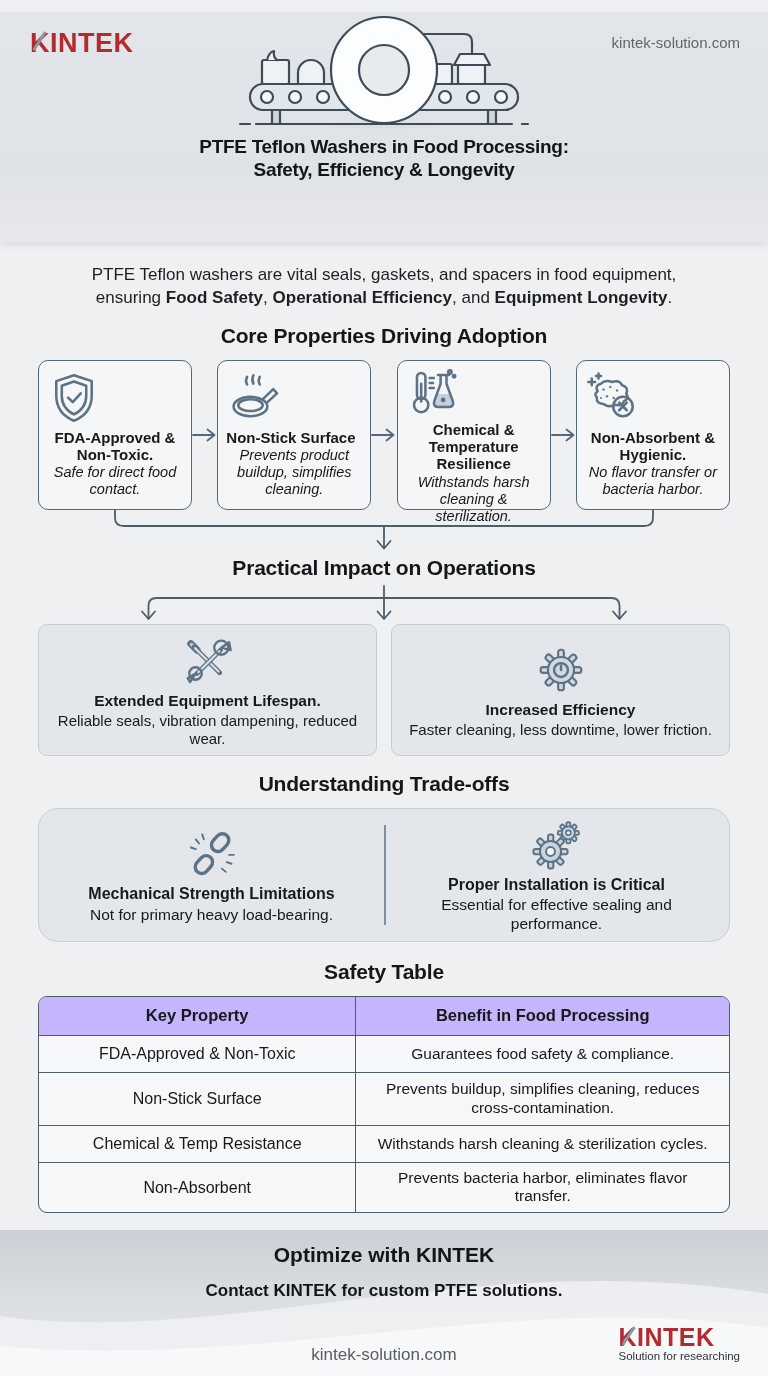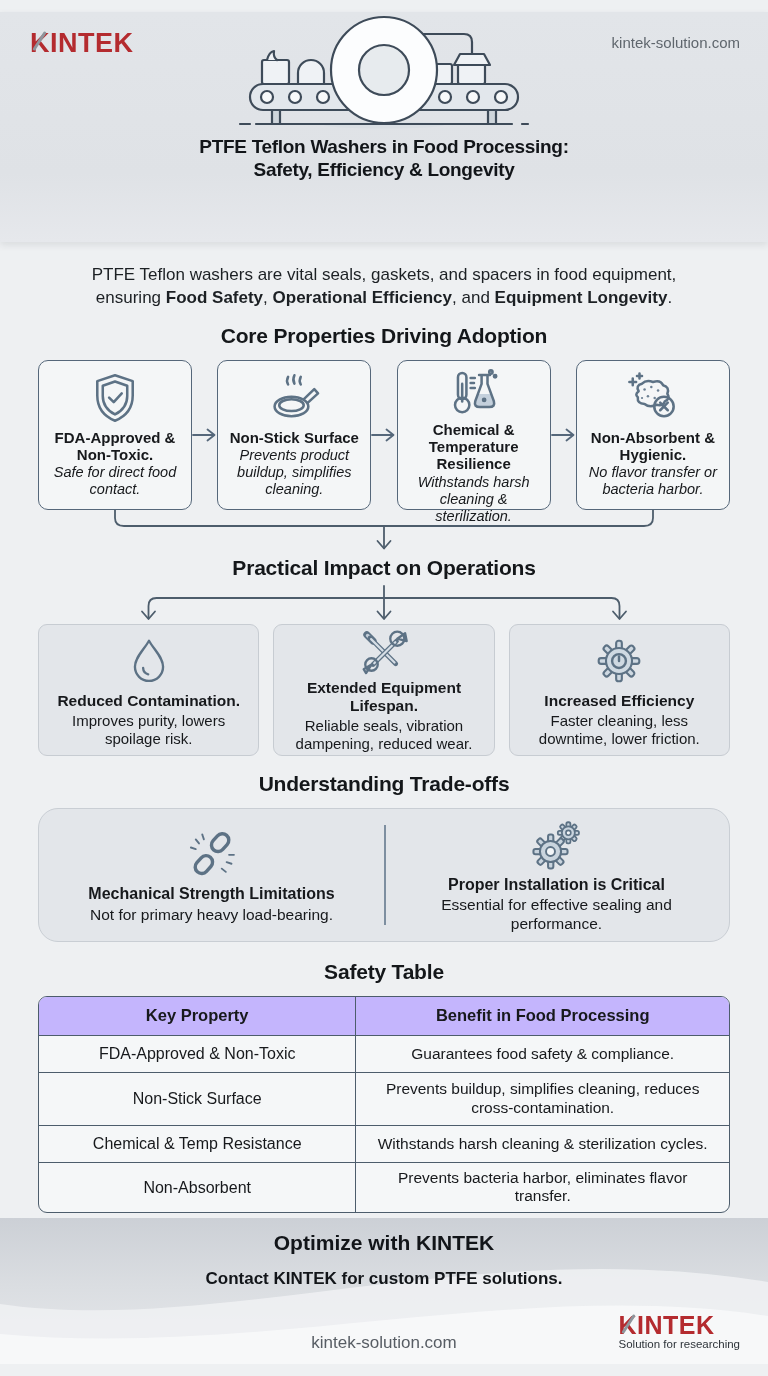--- a/index.html
+++ b/index.html
@@ -21,21 +21,21 @@
   .intro{margin:22px 0 0;text-align:center;font-size:17px;line-height:1.35;color:#1c2024;}
   .intro b{font-weight:700;}
   h2{margin:0;text-align:center;font-size:21px;font-weight:800;color:#14171a;letter-spacing:-.2px;}
   .h-core{margin-top:14px;height:26px;}
   .h-impact{height:28px;}
   .h-trade{margin-top:16px;height:28px;}
   .h-summary{margin-top:18px;height:28px;}
   
   .core-row{margin-top:10px;display:flex;justify-content:space-between;align-items:stretch;height:150px;}
   .ccard{width:154px;box-sizing:border-box;border:1.6px solid #55677a;border-radius:10px;
-         background:rgba(250,251,252,.55);display:flex;flex-direction:column;align-items:center;
+         background:rgba(250,251,252,.55);display:flex;flex-direction:column;align-items:flex-start;
          padding:6px 8px;text-align:center;}
   .cicon{height:62px;display:flex;align-items:center;justify-content:center;}
   .ctitle{font-weight:700;font-size:15px;line-height:1.15;}
   .ctext{font-size:14.5px;line-height:1.18;margin-top:1px;font-style:italic;}
   .harrow{align-self:center;flex:0 0 auto;}
   .conn{display:block;}
   
   .impact-row{display:flex;gap:14px;height:132px;}
   .icard{flex:1;box-sizing:border-box;background:#e3e6ea;border:1px solid #c7ccd2;border-radius:9px;
          display:flex;flex-direction:column;align-items:center;justify-content:center;
@@ -54,21 +54,21 @@
   .ttext{font-size:15.5px;line-height:1.2;margin-top:2px;}
   
   .tbl{margin-top:8px;border:1.6px solid #4d5d6c;border-radius:9px;overflow:hidden;background:#f5f7f8;}
   .trow{display:grid;grid-template-columns:46% 54%;border-top:1.2px solid #4d5d6c;}
   .trow.head{border-top:0;background:#c4b5fd;}
   .tcell{display:flex;align-items:center;justify-content:center;text-align:center;
          padding:6px 14px;font-size:15.5px;line-height:1.2;min-height:36px;box-sizing:border-box;}
   .tcell.c0{border-right:1.2px solid #4d5d6c;font-size:16px;}
   .trow.head .tcell{font-weight:700;font-size:16.5px;min-height:38px;}
   
-  footer{position:absolute;left:0;bottom:12px;width:768px;height:146px;overflow:hidden;
+  footer{position:absolute;left:0;bottom:0;width:768px;height:146px;overflow:hidden;
          background:linear-gradient(180deg,#ccd0d6 0%,#dadde1 45%,#e7e9ec 100%);}
   .swoosh{position:absolute;left:0;bottom:0;}
   .fcontent{position:relative;z-index:1;text-align:center;padding-top:13px;}
   .fhead{font-size:21px;font-weight:800;color:#121519;}
   .fline{font-size:16.5px;line-height:1.33;color:#1b1e22;}
   .flines{margin-top:6px;}
   .fcontact{margin-top:14px;font-size:17px;font-weight:700;color:#121519;}
   .site-bottom{position:absolute;z-index:1;left:0;bottom:11px;width:100%;text-align:center;
                font-size:17px;color:#575d64;}
   .flogo-block{position:absolute;z-index:1;right:28px;bottom:14px;text-align:left;}
@@ -222,30 +222,20 @@
         <path d="M110.5 34 V22 Q110.5 14 118.5 14 H573.5 Q581.5 14 581.5 22 V34"></path>
         <path d="M346 14 V34"></path>
         <path d="M104 27.5 L110.5 35 L117 27.5"></path>
         <path d="M339.5 27.5 L346 35 L352.5 27.5"></path>
         <path d="M575 27.5 L581.5 35 L588 27.5"></path>
       </g>
     </svg>
 
     <div class="impact-row">
 
-      <div class="icard">
-        <span class="iicon">
-          <svg width="50" height="50" viewBox="0 0 64 64">
-            <path class="ln" d="M32 6 C38 17 50 27 50 39.5 A18 18 0 0 1 14 39.5 C14 27 26 17 32 6 Z" fill="#d2dce5"></path>
-            <path class="ln" d="M24.5 41 a8.5 8.5 0 0 0 6.5 8" stroke-width="2.3"></path>
-          </svg>
-        </span>
-        <div class="ititle">Reduced Contamination.</div>
-        <div class="itext">Improves purity, lowers spoilage risk.</div>
-      </div>
 
       <div class="icard">
         <span class="iicon">
           <svg width="50" height="50" viewBox="0 0 64 64">
             <g stroke-linecap="round">
               <path d="M10 10 L18 18" stroke="#5d7285" stroke-width="9"></path>
               <path d="M11 11 L17 17" stroke="#c3ced9" stroke-width="4.5"></path>
               <path d="M14 14 L47 47" stroke="#5d7285" stroke-width="6"></path>
               <path d="M15.5 15.5 L45.5 45.5" stroke="#d6dee6" stroke-width="2.8"></path>
               <path d="M48 18 L18 48" stroke="#5d7285" stroke-width="6"></path>

